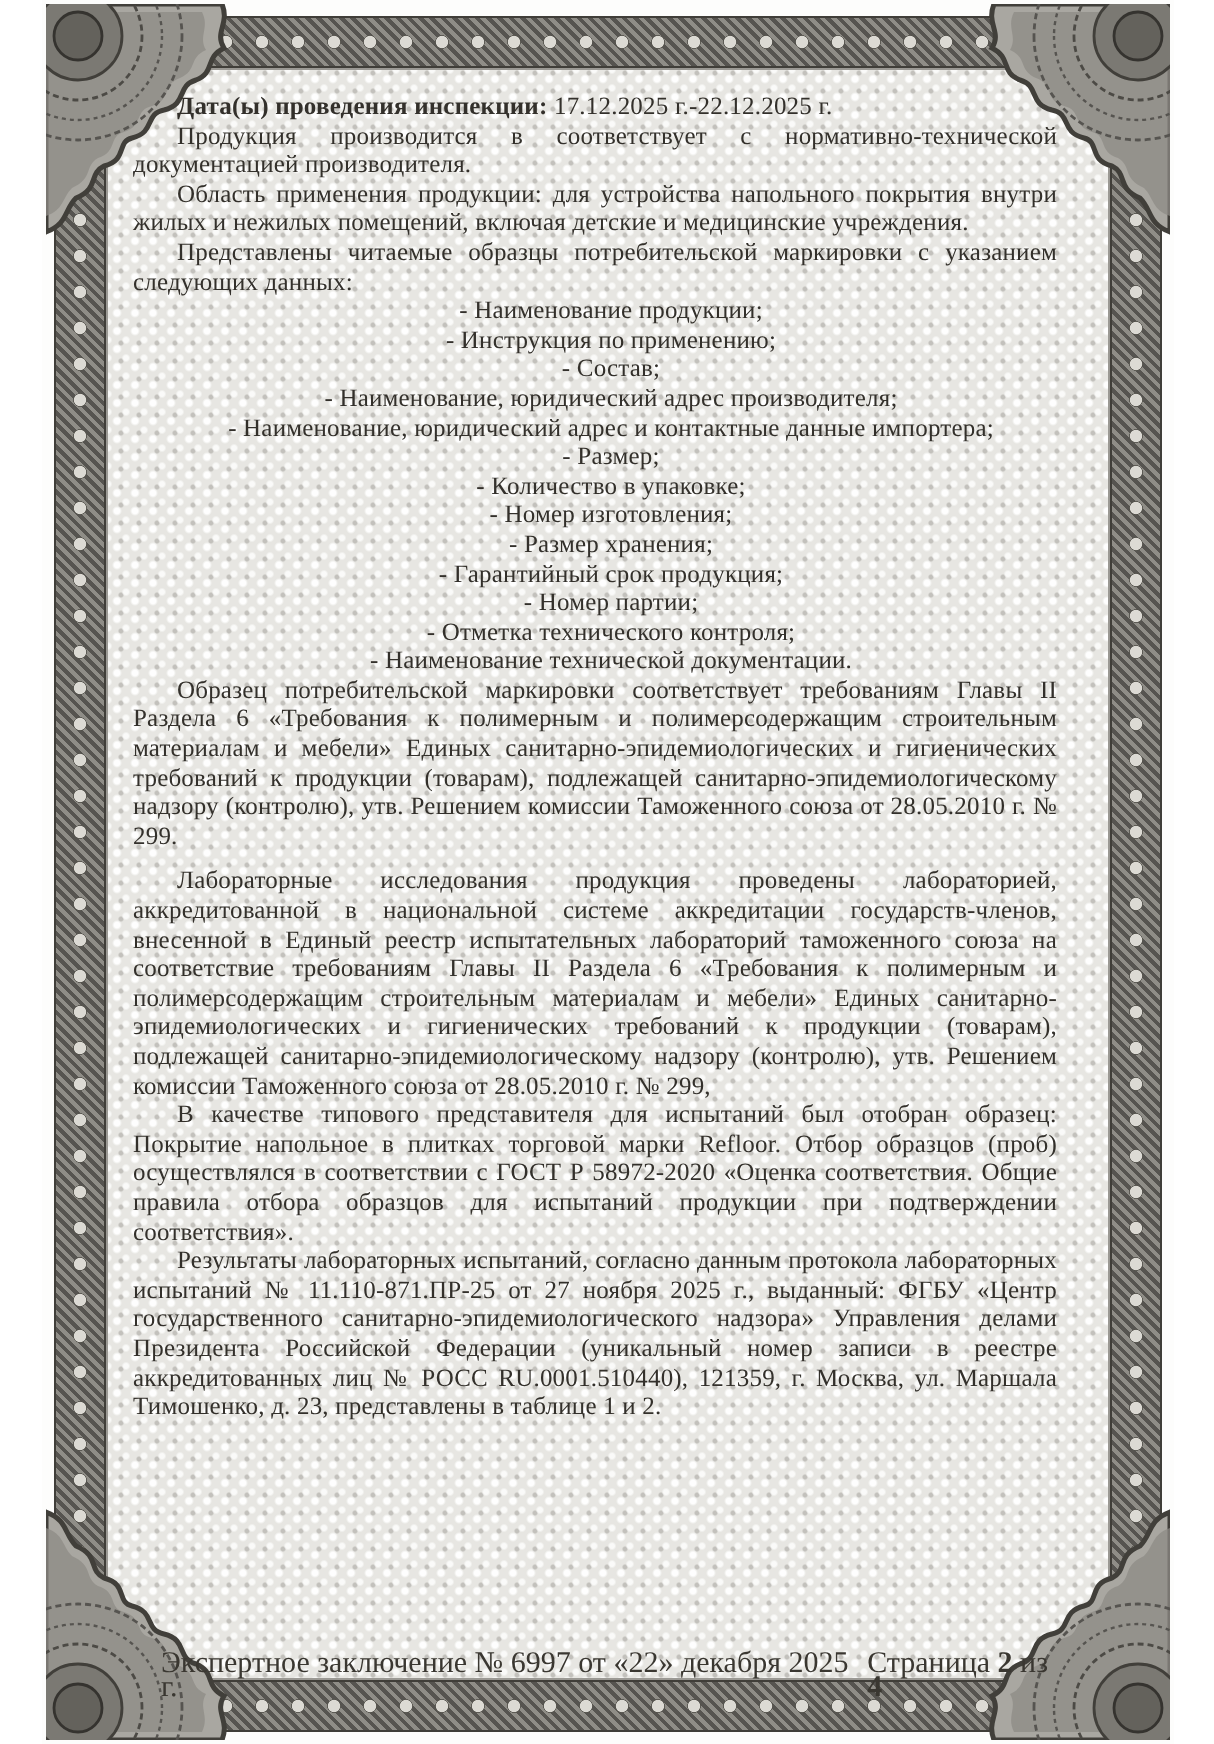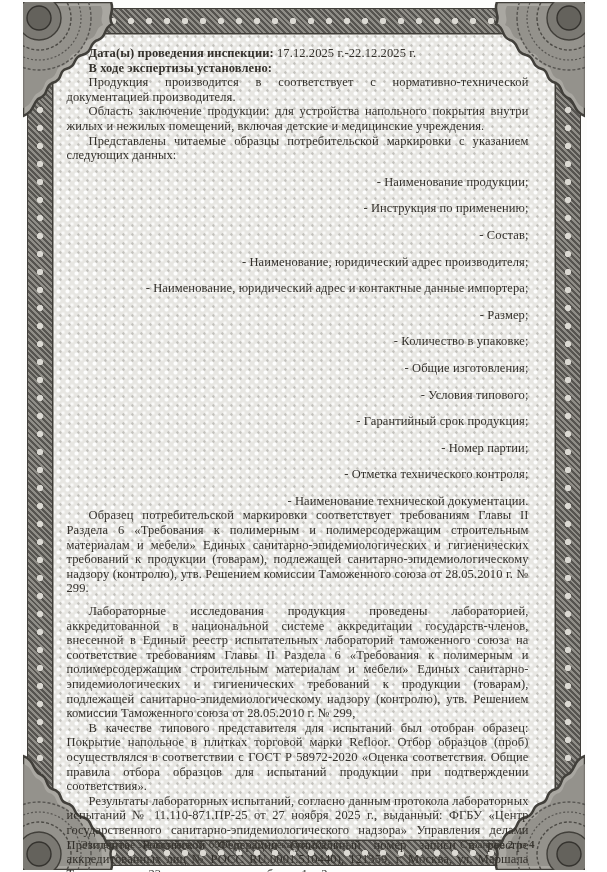--- a/index.html
+++ b/index.html
@@ -54,26 +54,26 @@
 
   
   .content {
     position:absolute; top:46px; left:46px; right:58px; z-index:4;
     color:#33302b; font-size:12.5px; line-height:14.6px;
     letter-spacing:0.1px;
   }
   .content p { margin:0; text-align:justify; text-indent:22px; }
   .content p.hd { font-weight:bold; text-align:left; }
   .gap-before { margin-top:8px !important; }
-  .mlist div { padding-left:16px; text-align:right;margin-top:12px; }
+  .mlist div { padding-left:16px; text-align:center; }
 
   .footer {
     position:absolute; left:60px; right:52px; bottom:22px; z-index:4;
     display:flex; justify-content:space-between;
-    color:#3a3731; font-size:11px; line-height:12px;
+    color:#3a3731; font-size:15px; line-height:12px;
   }
   .footer b { font-weight:bold; }
 </style>
 </head>
 <body>
 
 <div class="page">
 
   <div class="band band-h band-top"></div>
   <div class="band band-h band-bottom"></div>
@@ -117,35 +117,34 @@
     <circle cx="16" cy="16" r="42" fill="none" stroke="#565450" stroke-width="1.2" stroke-dasharray="2 2"></circle>
     <circle cx="16" cy="16" r="32" fill="none" stroke="#4c4a45" stroke-width="1.4" stroke-dasharray="3 2"></circle>
     <circle cx="16" cy="16" r="22" fill="#7b7973" stroke="#413f3a" stroke-width="1.4"></circle>
     <circle cx="16" cy="16" r="12" fill="#64625c" stroke="#35332f" stroke-width="1.4"></circle>
   </svg>
 
   <div class="paper"></div>
 
   <div class="content">
     <p class="hd"><b>Дата(ы) проведения инспекции:</b><span style="font-weight:normal"> 17.12.2025 г.-22.12.2025 г.</span></p>
-    <p class="hd">В ходе экспертизы установлено:</p>
     <p>Продукция производится в соответствует с нормативно-технической документацией производителя.</p>
-    <p>Область заключение продукции: для устройства напольного покрытия внутри жилых и нежилых помещений, включая детские и медицинские учреждения.</p>
+    <p>Область применения продукции: для устройства напольного покрытия внутри жилых и нежилых помещений, включая детские и медицинские учреждения.</p>
     <p>Представлены читаемые образцы потребительской маркировки с указанием следующих данных:</p>
 
     <div class="mlist">
       <div>- Наименование продукции;</div>
       <div>- Инструкция по применению;</div>
       <div>- Состав;</div>
       <div>- Наименование, юридический адрес производителя;</div>
       <div>- Наименование, юридический адрес и контактные данные импортера;</div>
       <div>- Размер;</div>
       <div>- Количество в упаковке;</div>
-      <div>- Общие изготовления;</div>
-      <div>- Условия типового;</div>
+      <div>- Номер изготовления;</div>
+      <div>- Размер хранения;</div>
       <div>- Гарантийный срок продукция;</div>
       <div>- Номер партии;</div>
       <div>- Отметка технического контроля;</div>
       <div>- Наименование технической документации.</div>
     </div>
 
     <p>Образец потребительской маркировки соответствует требованиям Главы II Раздела 6 «Требования к полимерным и полимерсодержащим строительным материалам и мебели» Единых санитарно-эпидемиологических и гигиенических требований к продукции (товарам), подлежащей санитарно-эпидемиологическому надзору (контролю), утв. Решением комиссии Таможенного союза от 28.05.2010 г. № 299.</p>
     <p class="gap-before">Лабораторные исследования продукция проведены лабораторией, аккредитованной в национальной системе аккредитации государств-членов, внесенной в Единый реестр испытательных лабораторий таможенного союза на соответствие требованиям Главы II Раздела 6 «Требования к полимерным и полимерсодержащим строительным материалам и мебели» Единых санитарно-эпидемиологических и гигиенических требований к продукции (товарам), подлежащей санитарно-эпидемиологическому надзору (контролю), утв. Решением комиссии Таможенного союза от 28.05.2010 г. № 299,</p>
     <p>В качестве типового представителя для испытаний был отобран образец: Покрытие напольное в плитках торговой марки Refloor. Отбор образцов (проб) осуществлялся в соответствии с ГОСТ Р 58972-2020 «Оценка соответствия. Общие правила отбора образцов для испытаний продукции при подтверждении соответствия».</p>
     <p>Результаты лабораторных испытаний, согласно данным протокола лабораторных испытаний № 11.110-871.ПР-25 от 27 ноября 2025 г., выданный: ФГБУ «Центр государственного санитарно-эпидемиологического надзора» Управления делами Президента Российской Федерации (уникальный номер записи в реестре аккредитованных лиц № РОСС RU.0001.510440), 121359, г. Москва, ул. Маршала Тимошенко, д. 23, представлены в таблице 1 и 2.</p>

